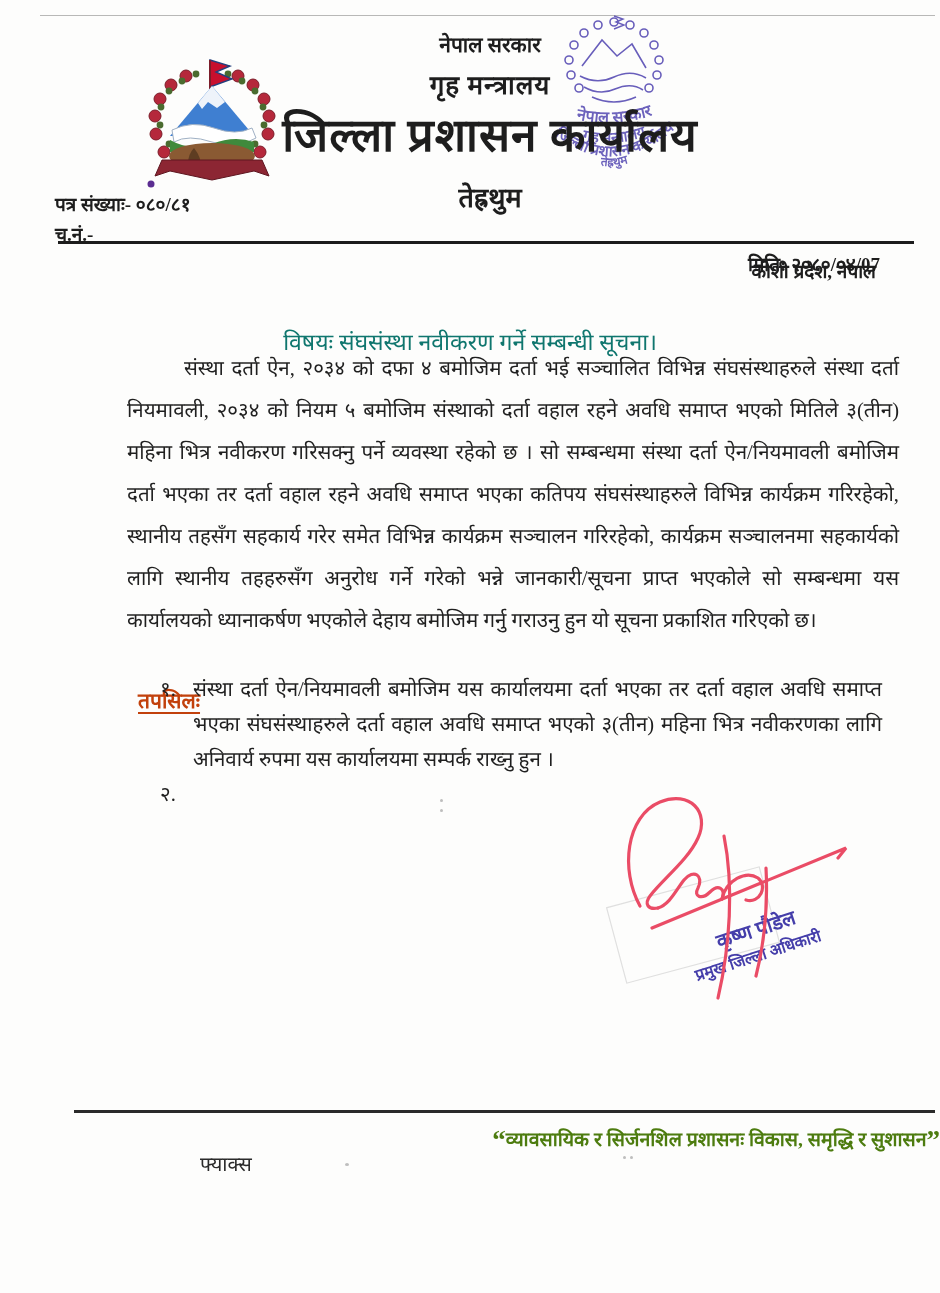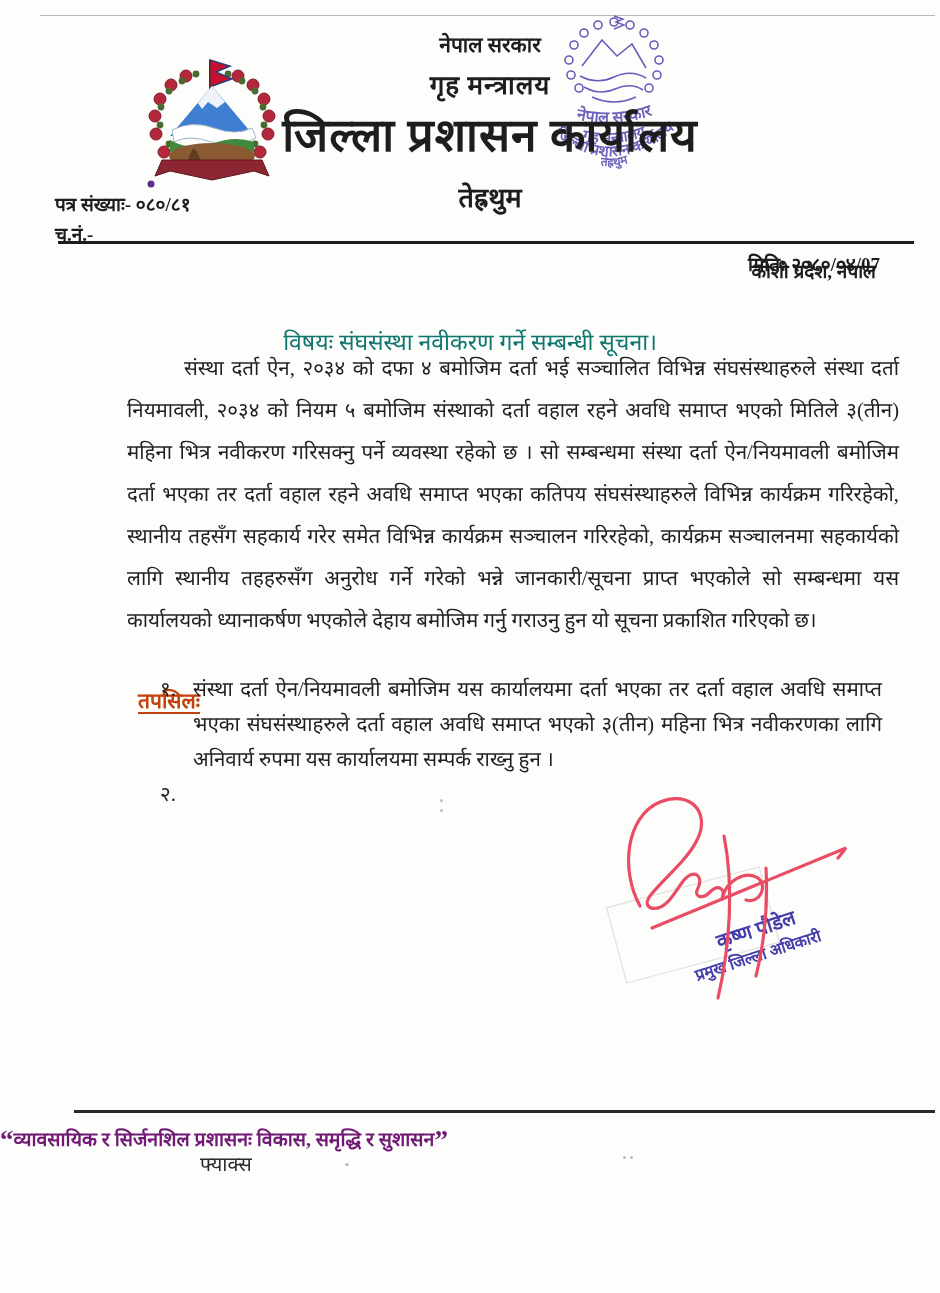--- a/index.html
+++ b/index.html
@@ -32,22 +32,22 @@
              text-decoration:underline; text-underline-offset:4px; color:#c2410c;margin-top:48px; }
   .sched-list { position:absolute; top:672px; left:160px; width:722px; list-style:none; }
   .sched-item { position:relative; padding-left:33px; margin-bottom:0;
                 font-size:20.5px; line-height:35px; text-align:justify; color:#1f1f1f; }
   .sched-num { position:absolute; left:0; top:0; }
   .sig-wrap { position:absolute; top:778px; left:606px; width:290px; height:250px; }
   .sig-wrap svg { position:absolute; top:0; left:0; }
   .stamp-wrap { position:absolute; top:4px; left:518px; width:192px; height:192px; opacity:.88; }
   .emblem-wrap{ position:absolute; top:56px; left:142px; width:140px; height:134px; }
   .footer-rule{ position:absolute; top:1110px; left:74px; width:861px; height:3px; background:#2a2a2a; }
-  .motto { position:absolute; top:1122px; left:0; right:0; text-align:left;
-           font-size:19.5px; font-weight:bold; color:#701a75; }
+  .motto { position:absolute; top:1122px; left:0; right:0; text-align:right;
+           font-size:19.5px; font-weight:bold; color:#4d7c0f; }
   .motto .q { font-size:27px; font-weight:bold; position:relative; top:3px; }
   .fax { position:absolute; top:1150px; left:200px; font-size:20px; color:#2a2a2a; }
   .speck { position:absolute; background:#8a8a8a; border-radius:50%; opacity:.55; }
   .sp1 { top:1163px; left:345px; width:4px; height:3px; }
   .sp2 { top:1156px; left:623px; width:3px; height:3px; }
   .sp3 { top:1156px; left:630px; width:3px; height:3px; }
   .sp4 { top:799px;  left:440px; width:3px; height:3px; }
   .sp5 { top:809px;  left:440px; width:3px; height:3px; }
 </style>
 </head>

